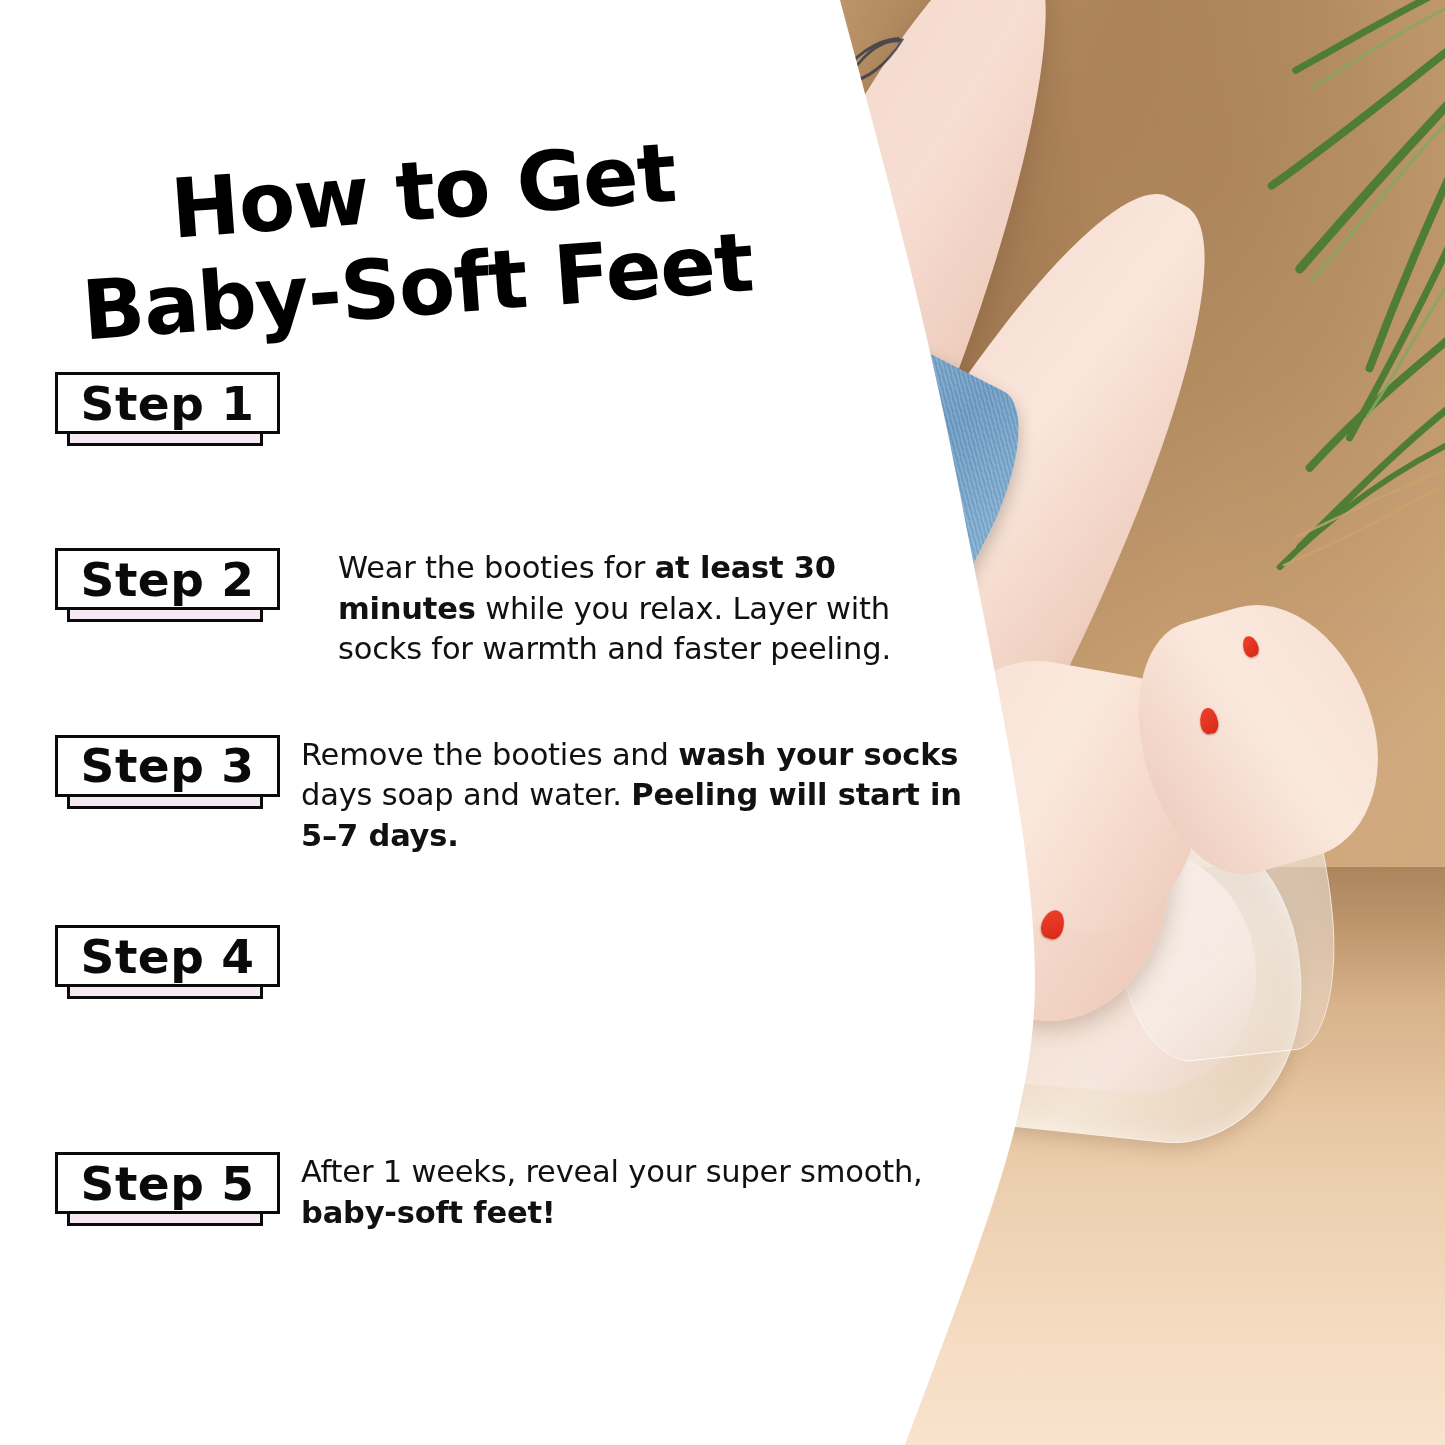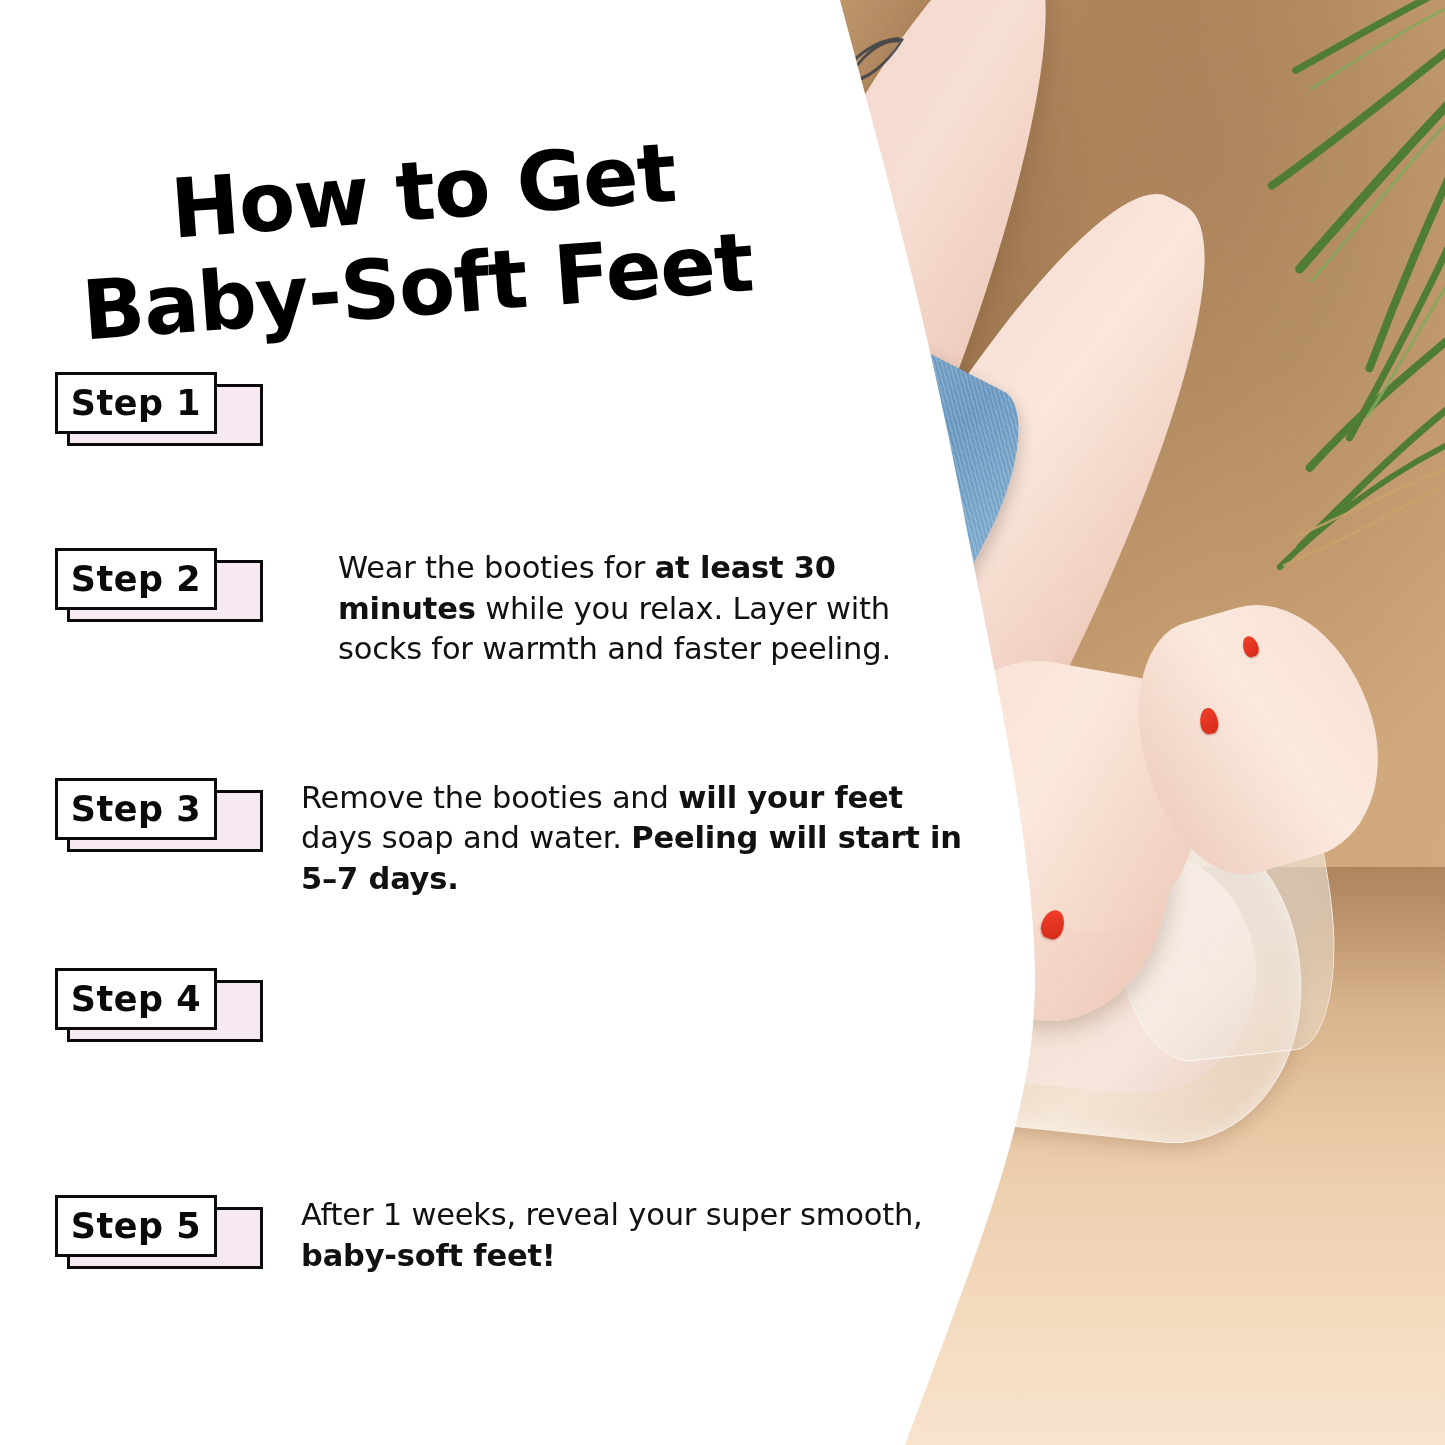--- a/index.html
+++ b/index.html
@@ -153,38 +153,38 @@
 
   .steps{position:absolute;left:0;top:372px;width:980px;}
   .step-row{position:relative;display:flex;align-items:flex-start;margin-bottom:0;}
 
   .badge-wrap{position:relative;width:208px;flex:0 0 208px;margin-left:55px;}
   .badge-shadow{
     position:absolute;left:12px;top:12px;width:196px;height:62px;
     background:#f7e9f3;border:3px solid #0a0a0a;box-sizing:border-box;
   }
   .badge{
-    position:relative;width:162px;height:62px;
+    position:relative;width:225px;height:62px;
     background:#ffffff;border:3px solid #0a0a0a;box-sizing:border-box;
     display:flex;align-items:center;justify-content:center;
-    font-size:35px;font-weight:700;color:#0a0a0a;letter-spacing:.5px;
+    font-size:47px;font-weight:700;color:#0a0a0a;letter-spacing:.5px;
     font-family:"DejaVu Sans","Liberation Sans",sans-serif;
   }
   .step-text{
     flex:1;padding-left:38px;padding-right:10px;
     font-size:30.5px;line-height:1.33;color:#111;
     font-family:"DejaVu Sans","Liberation Sans",sans-serif;
     letter-spacing:-.2px;
   }
   .step-text b{font-weight:700;}
 
   
   .r1{margin-top:0px;}
   .r2{margin-top:114px;gap:37px;}
-  .r3{margin-top:108px;}
+  .r3{margin-top:65px;}
   .r4{margin-top:69px;}
   .r5{margin-top:165px;}
 </style>
 </head>
 <body>
 
 <div id="page">
 
   <div class="photo-panel">
     <div class="photo-inner">
@@ -279,21 +279,21 @@
         <div class="badge">Step 2</div>
       </div>
       <div class="step-text"><span>Wear the booties for </span><b>at least 30 minutes</b><span> while you relax. Layer with socks for warmth and faster peeling.</span></div>
     </div>
 
     <div class="step-row r3">
       <div class="badge-wrap">
         <div class="badge-shadow"></div>
         <div class="badge">Step 3</div>
       </div>
-      <div class="step-text"><span>Remove the booties and </span><b>will your feet</b><span> days soap and water. </span><b>Peeling will start in 5–7 days.</b></div>
+      <div class="step-text"><span>Remove the booties and </span><b>wash your socks</b><span> days soap and water. </span><b>Peeling will start in 5–7 days.</b></div>
     </div>
 
     <div class="step-row r4">
       <div class="badge-wrap">
         <div class="badge-shadow"></div>
         <div class="badge">Step 4</div>
       </div>
     </div>
 
     <div class="step-row r5">

